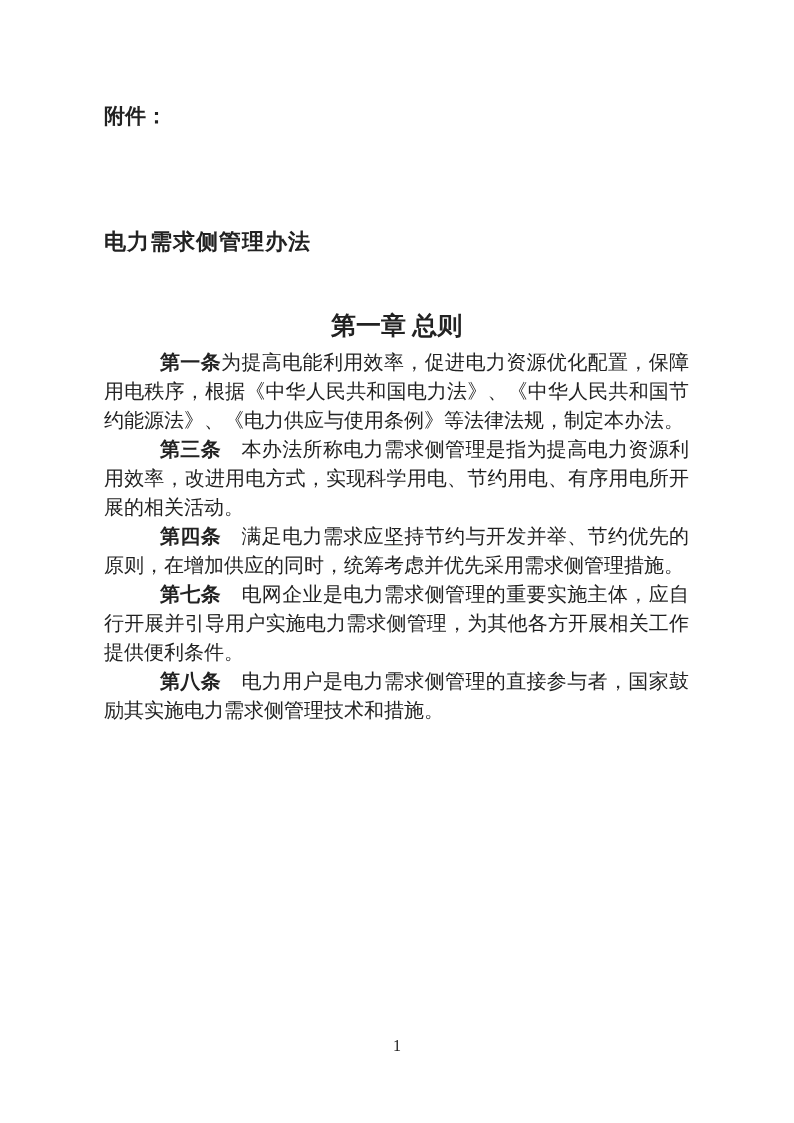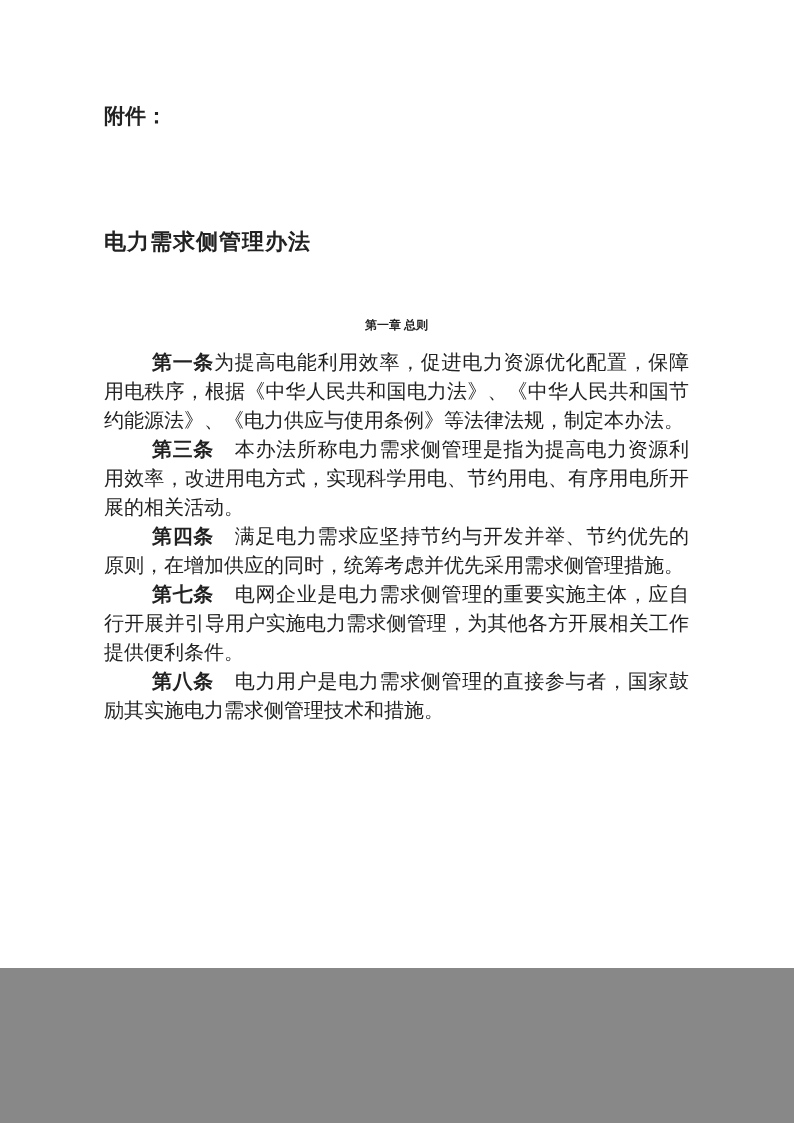--- a/index.html
+++ b/index.html
@@ -1,19 +1,19 @@
 <!DOCTYPE html>
 <html><head>
 <meta charset="utf-8">
 <style>
   html, body { margin: 0; padding: 0; background: #888; }
   .page {
     position: relative;
     width: 794px;
-    height: 968px;
+    height: 1123px;
     margin: 0 auto;
     background: #ffffff;
     box-sizing: border-box;
     padding: 102px 105px 0 104px;
     font-family: "Liberation Serif", "DejaVu Serif", serif;
     color: #222222;
     overflow: hidden;
   }
   .attachment-label {
     font-size: 21px;
@@ -24,33 +24,33 @@
     margin-top: 96px;
     font-size: 22px;
     line-height: 30px;
     font-weight: bold;
     letter-spacing: 1px;
   }
   .chapter-heading {
     margin-top: 54px;
     margin-bottom: 8px;
     text-align: center;
-    font-size: 12px;
+    font-size: 25px;
     line-height: 29px;
     font-weight: bold;
   }
   .body-text { }
   .para {
     margin: 0;
     font-size: 20px;
     line-height: 29px;
     text-align: justify;
     text-indent: 48px;
   }
-  .lead { font-weight: bold; }
+  .lead { font-weight: bold; margin-left: 8px; }
   .page-number {
     position: absolute;
     left: 0;
     right: 0;
     top: 1036px;
     text-align: center;
     font-size: 16px;
     line-height: 20px;
     color: #222222;
   }

